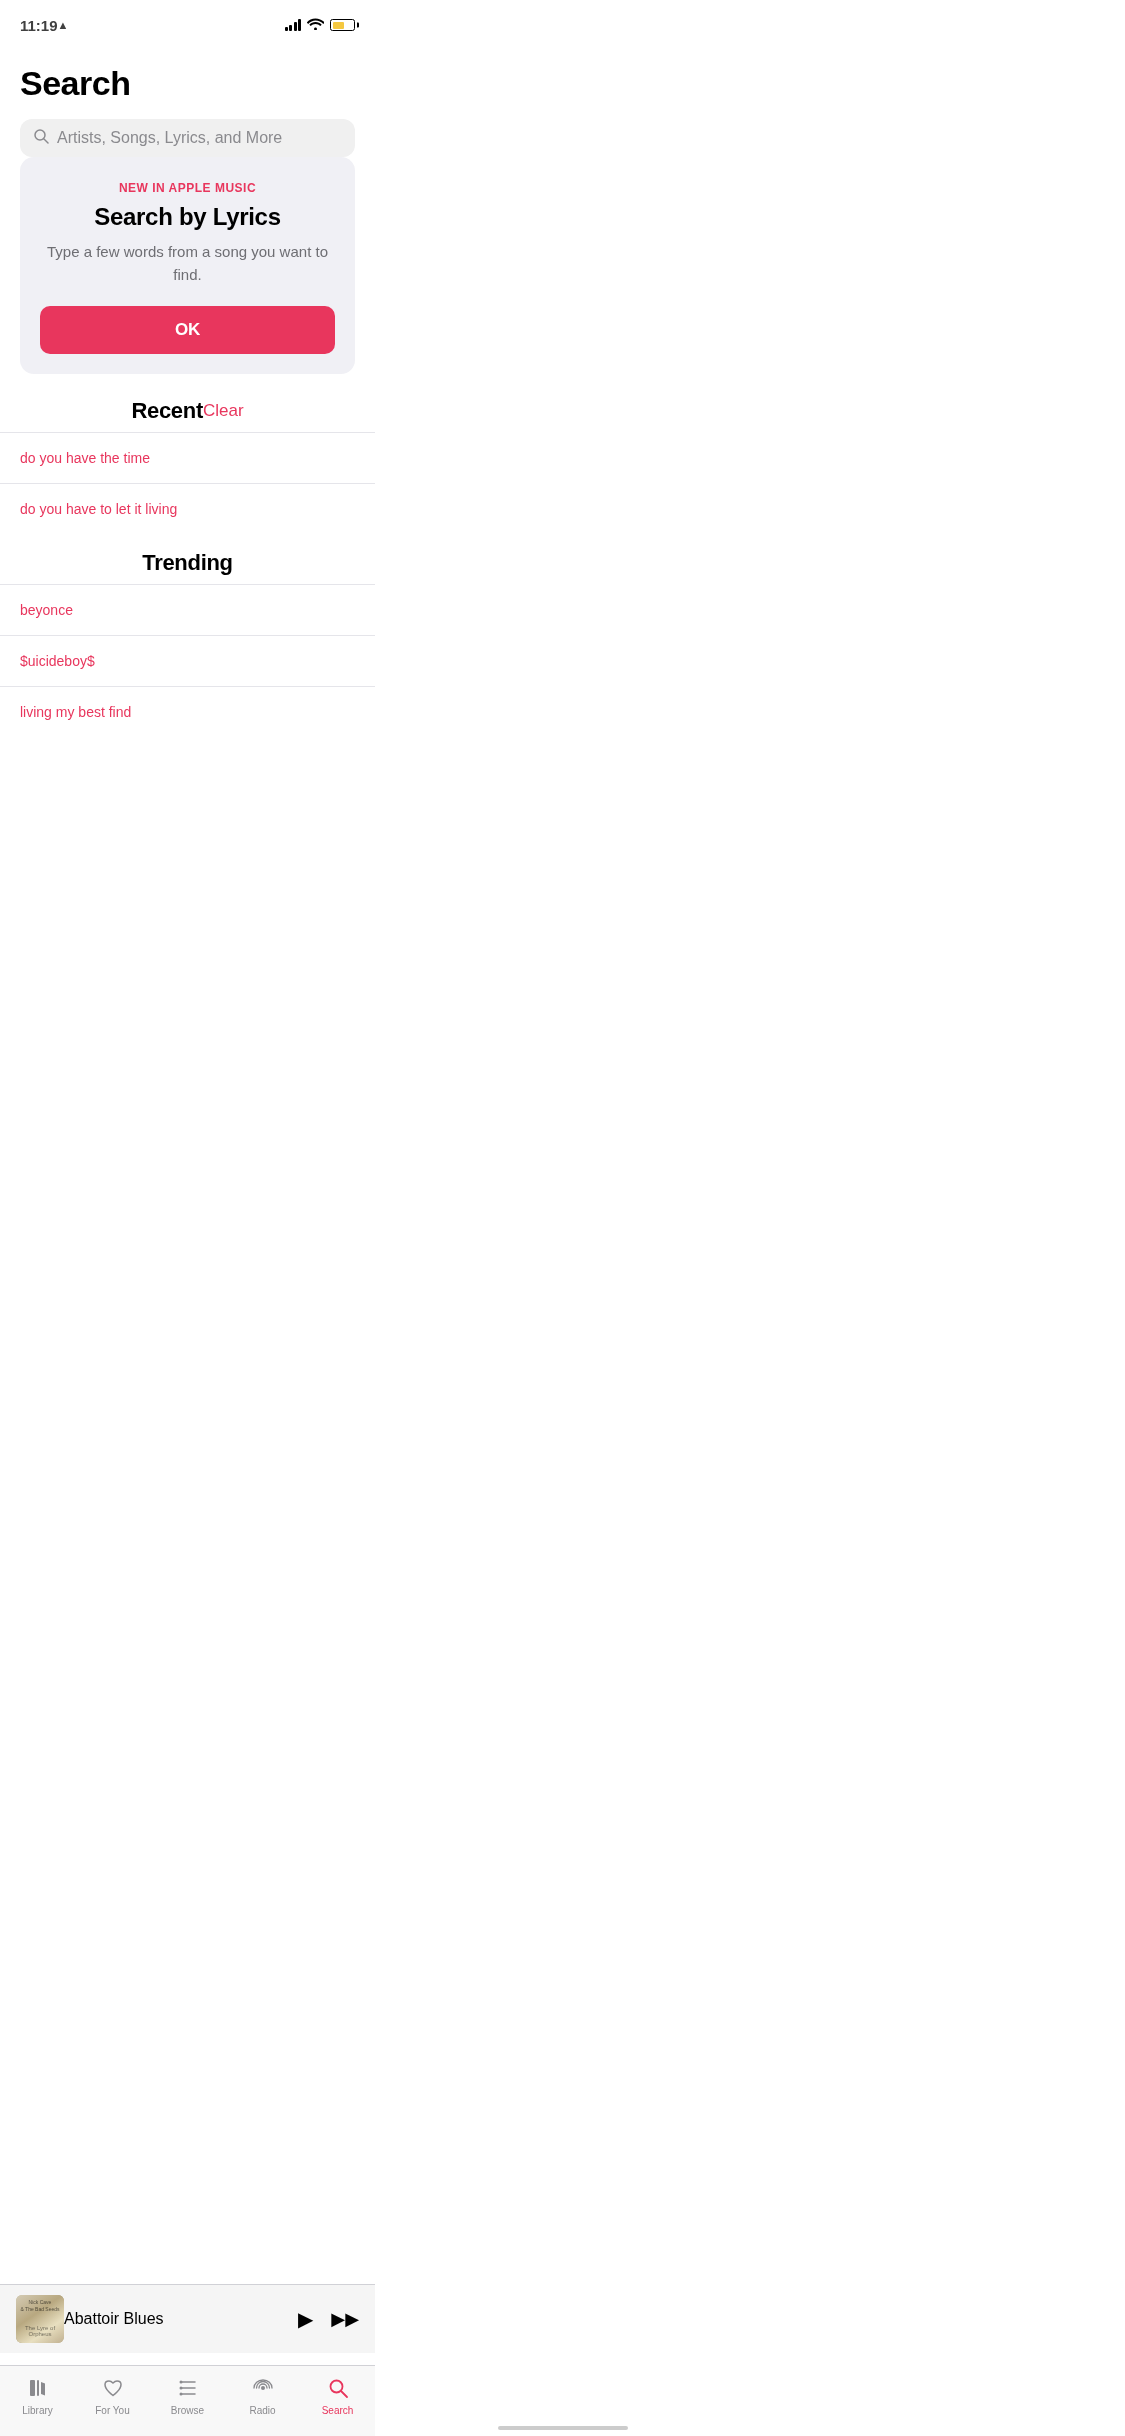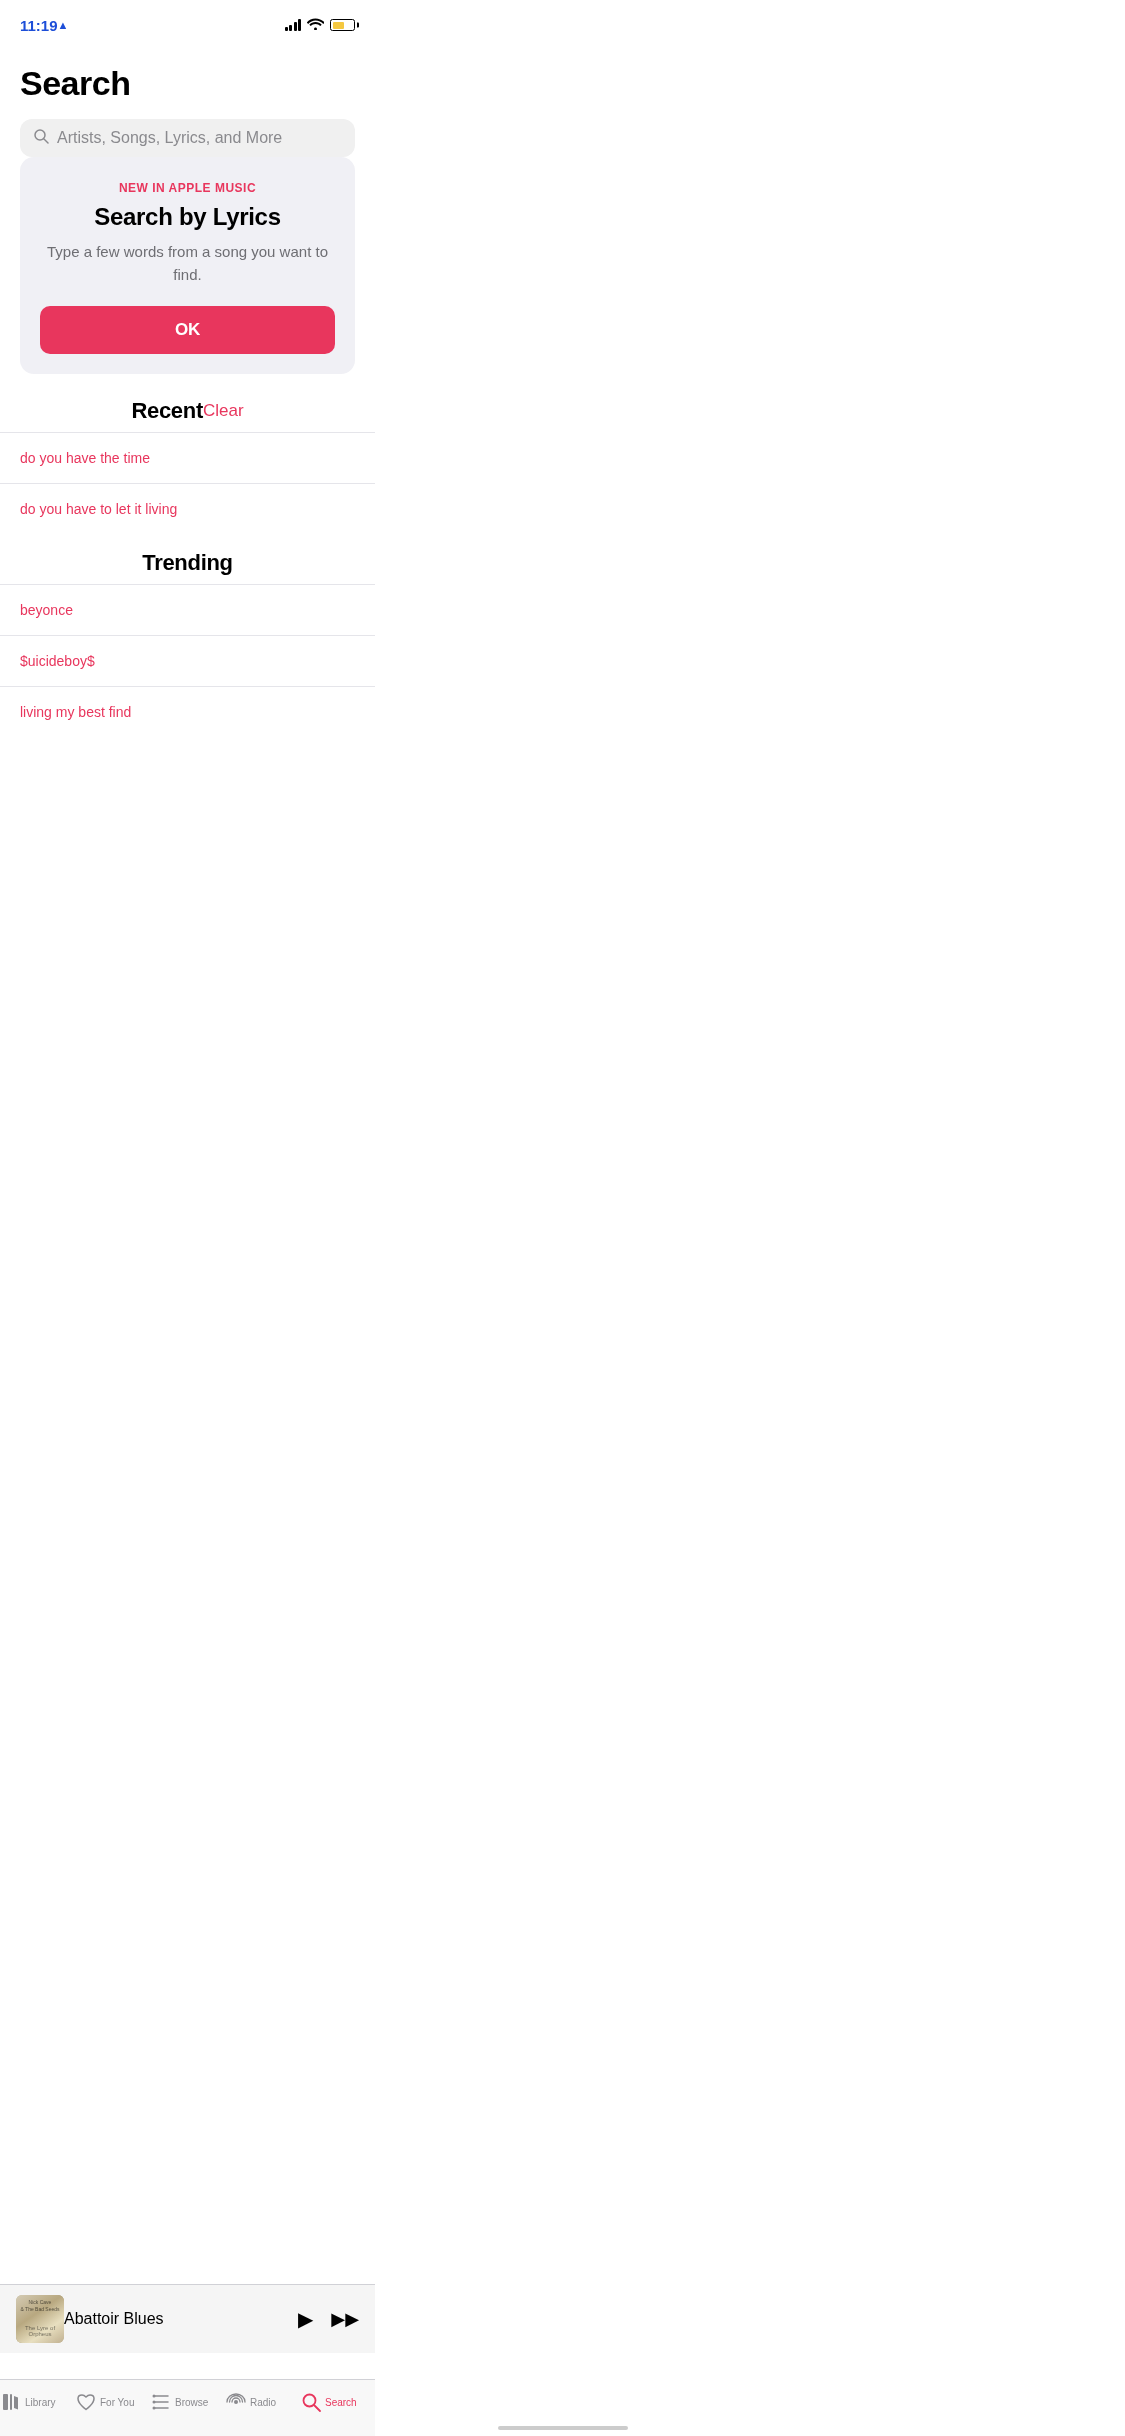--- a/index.html
+++ b/index.html
@@ -19,21 +19,21 @@
       display: flex;
       justify-content: space-between;
       align-items: center;
       padding: 14px 20px 8px 20px;
       height: 44px;
     }
 
     .status-time {
       font-size: 15px;
       font-weight: 600;
-      color: #1d4ed8;
+      color: #404040;
       display: flex;
       align-items: center;
       gap: 0;
     }
 
     .status-time-arrow {
       font-size: 11px;
     }
 
     .status-icons {
@@ -272,21 +272,21 @@
       background: rgba(248, 248, 248, 0.97);
       border-top: 0.5px solid #d1d1d6;
       padding: 8px 0 20px 0;
       display: flex;
       justify-content: space-around;
       align-items: flex-start;
     }
 
     .tab-item {
       display: flex;
-      flex-direction: row;
+      flex-direction: column;
       align-items: center;
       gap: 3px;
       cursor: pointer;
       flex: 1;
     }
 
     .tab-icon {
       font-size: 22px;
       color: #8a8a8e;
       height: 28px;

